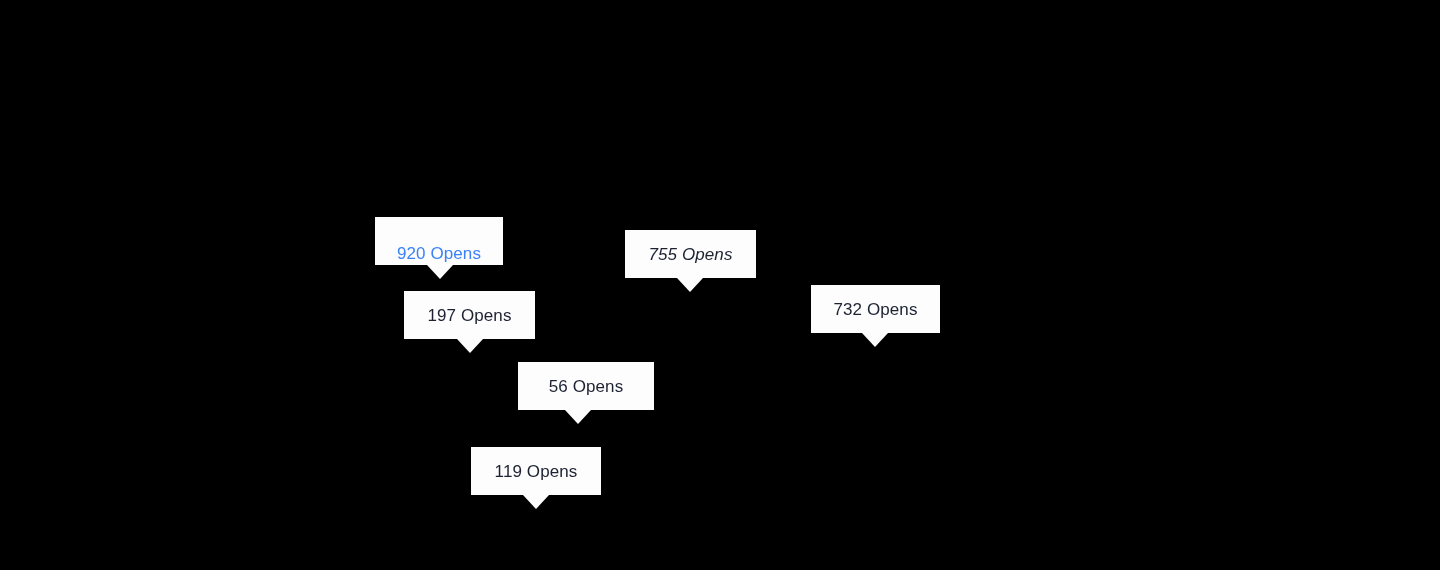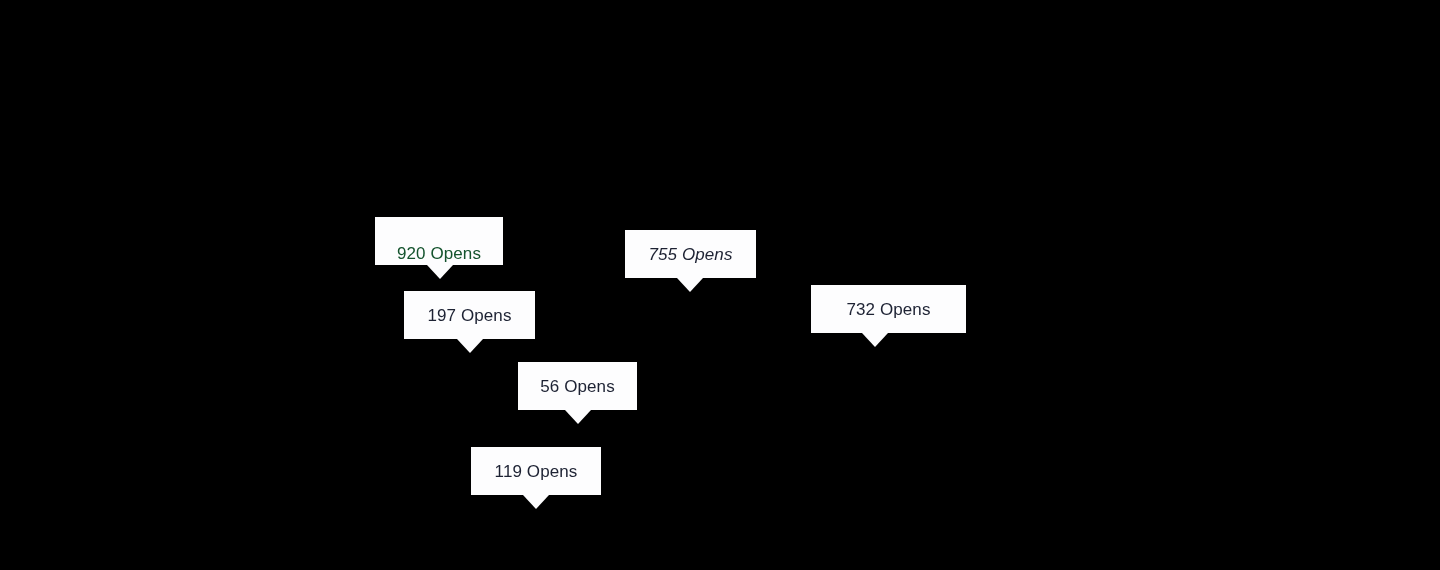--- a/index.html
+++ b/index.html
@@ -54,36 +54,36 @@
     border-top: 14px solid #fdfdfe;
   }
 </style>
 </head>
 <body>
 
 <div id="canvas"></div>
 
 <div id="tooltip-layer">
     <div class="tooltip" style="left: 375px; top: 217px; width: 128px; height: 48px; background: rgb(253, 253, 254);">
-      <span class="tooltip-label" style="color: #14532d; margin-top: 24px;">920 Opens</span>
+      <span class="tooltip-label" style="color: #3b82f6; margin-top: 24px;">920 Opens</span>
       <div class="tooltip-tail" style="left: 52px; border-top-color: rgb(253, 253, 254); border-top-width: 14px;"></div>
     </div>
     <div class="tooltip" style="left: 625px; top: 230px; width: 131px; height: 48px; background: rgb(253, 253, 254);">
       <span class="tooltip-label" style="color: rgb(29, 34, 51); font-style: italic;">755 Opens</span>
       <div class="tooltip-tail" style="left: 52px; border-top-color: rgb(253, 253, 254); border-top-width: 14px;"></div>
     </div>
-    <div class="tooltip" style="left: 811px; top: 285px; width: 155px; height: 48px; background: rgb(253, 253, 254);">
+    <div class="tooltip" style="left: 811px; top: 285px; width: 129px; height: 48px; background: rgb(253, 253, 254);">
       <span class="tooltip-label" style="color: rgb(29, 34, 51);">732 Opens</span>
       <div class="tooltip-tail" style="left: 51px; border-top-color: rgb(253, 253, 254); border-top-width: 14px;"></div>
     </div>
     <div class="tooltip" style="left: 404px; top: 291px; width: 131px; height: 48px; background: rgb(253, 253, 254);">
       <span class="tooltip-label" style="color: rgb(29, 34, 51);">197 Opens</span>
       <div class="tooltip-tail" style="left: 53px; border-top-color: rgb(253, 253, 254); border-top-width: 14px;"></div>
     </div>
-    <div class="tooltip" style="left: 518px; top: 362px; width: 119px; height: 48px; background: rgb(253, 253, 254);">
+    <div class="tooltip" style="left: 518px; top: 362px; width: 136px; height: 48px; background: rgb(253, 253, 254);">
       <span class="tooltip-label" style="color: rgb(29, 34, 51);">56 Opens</span>
       <div class="tooltip-tail" style="left: 47px; border-top-color: rgb(253, 253, 254); border-top-width: 14px;"></div>
     </div>
     <div class="tooltip" style="left: 471px; top: 447px; width: 130px; height: 48px; background: rgb(253, 253, 254);">
       <span class="tooltip-label" style="color: rgb(29, 34, 51);">119 Opens</span>
       <div class="tooltip-tail" style="left: 52px; border-top-color: rgb(253, 253, 254); border-top-width: 14px;"></div>
     </div>
   </div>
 
 </body></html>

